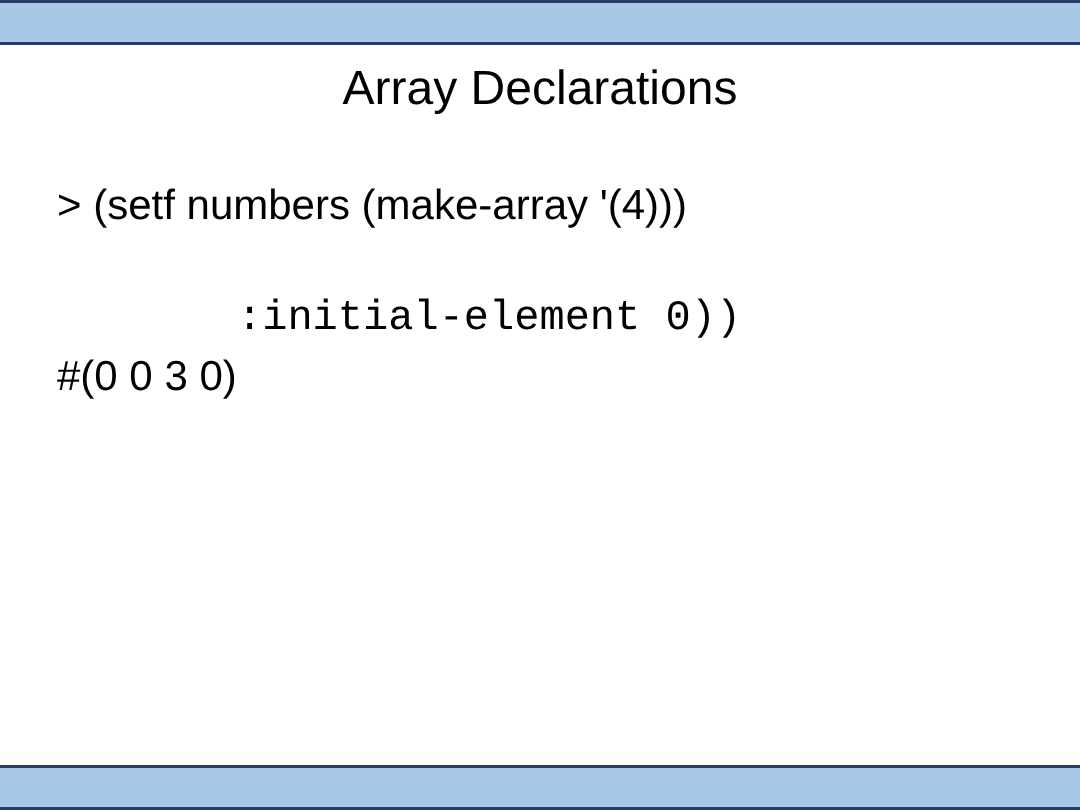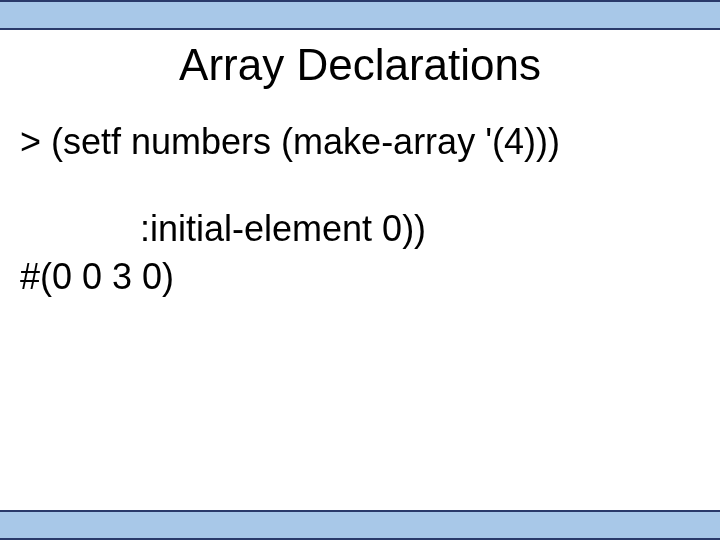--- a/index.html
+++ b/index.html
@@ -34,38 +34,39 @@
     background: #a8c8e8;
     border-top: 2px solid #2a3a6a;
     border-bottom: 2px solid #2a3a6a;
   }
   .title {
     position: absolute;
     top: 40px;
     left: 0;
     width: 720px;
     text-align: center;
-    font-size: 44px;
+    font-size: 32px;
     color: #000;
     font-weight: normal;
   }
   .content {
     position: absolute;
     top: 118px;
-    left: 20px;
+    left: 38px;
     width: 640px;
-    font-size: 36px;
+    font-size: 28px;
     color: #000;
     line-height: 1.35;
   }
   .block {
     margin-bottom: 38px;
   }
   .indent {
     padding-left: 120px;
+    font-family: Liberation Mono, monospace;
   }
 </style>
 </head>
 <body>
 
 <div class="slide">
   <div class="top-bar"></div>
 
   <div class="title">Array Declarations</div>
 

